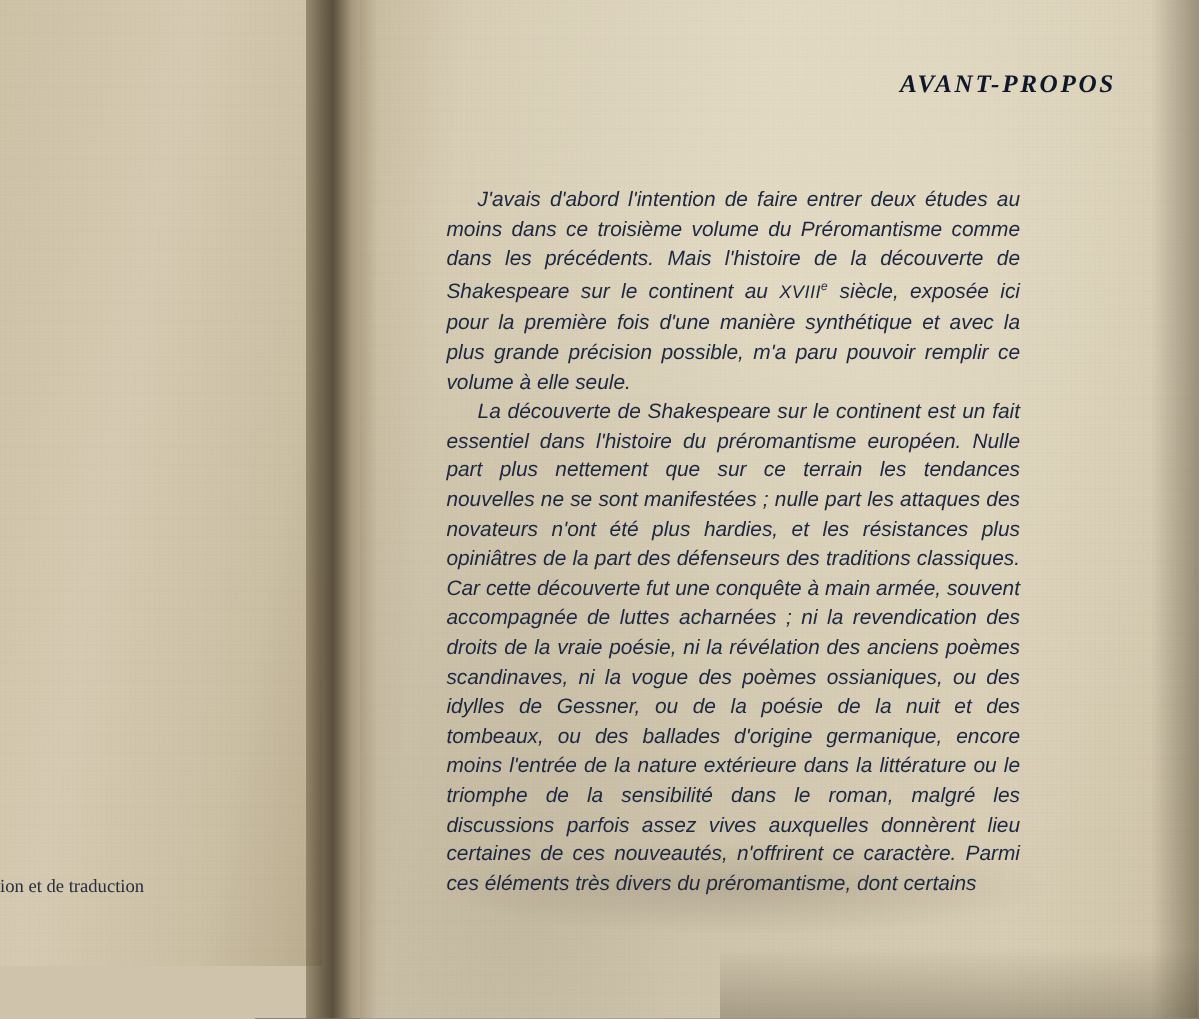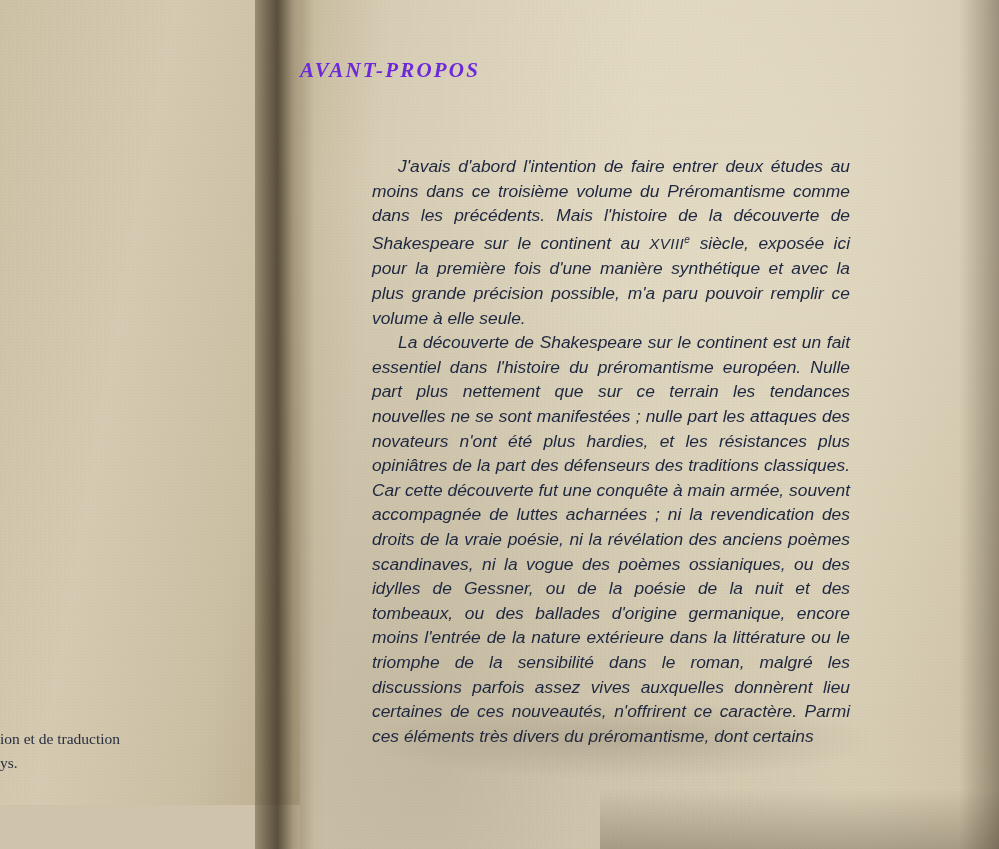--- a/index.html
+++ b/index.html
@@ -15,21 +15,20 @@
     background: #cfc4ab;
     font-family: "Liberation Serif", serif;
   }
 
   
   .left-page {
     position: absolute;
     left: 0; top: 0;
     width: 268px; height: 805px;
     background: linear-gradient(100deg, #cdc1a6 0%, #d6cbb2 40%, #cbbfa4 75%, #b9ab8d 100%);
-    padding-left: 36px;
   }
   .gutter {
     position: absolute;
     left: 255px; top: 0;
     width: 70px; height: 849px;
     background: linear-gradient(90deg,
         rgba(110,96,70,0.55) 0%,
         rgba(80,68,48,0.72) 18%,
         rgba(60,50,34,0.80) 32%,
         rgba(120,104,76,0.45) 55%,
@@ -72,27 +71,27 @@
       repeating-linear-gradient(90deg, rgba(120,105,80,0.08) 0px, rgba(120,105,80,0.08) 1px, rgba(255,255,255,0) 1px, rgba(255,255,255,0) 4px);
     pointer-events: none;
   }
 
   
   .heading {
     position: absolute;
     left: 300px;
     top: 58px;
     width: 630px;
-    text-align: left;
+    text-align: right;
     font-family: "Liberation Serif", serif;
     font-style: italic;
     font-weight: bold;
     font-size: 21px;
     letter-spacing: 2.2px;
-    color: #6d28d9;
+    color: #0f172a;
   }
   .body-col {
     position: absolute;
     left: 372px;
     top: 154px;
     width: 478px;
     color: #1e2740;
     font-family: Liberation Sans, sans-serif;
     font-style: italic;
     font-size: 17.4px;
@@ -143,21 +142,20 @@
 </style>
 </head>
 <body>
 
 <div class="page">
 
   <div class="left-page">
     <div class="grain"></div>
     <div class="left-text">
       <div class="l1">ion et de traduction</div>
-      <div class="l2">ys.</div>
     </div>
   </div>
 
   <div class="right-page">
     <div class="grain"></div>
     <div class="edge-shadow-right"></div>
     <div class="edge-shadow-bottom"></div>
   </div>
 
   <div class="gutter"></div>

